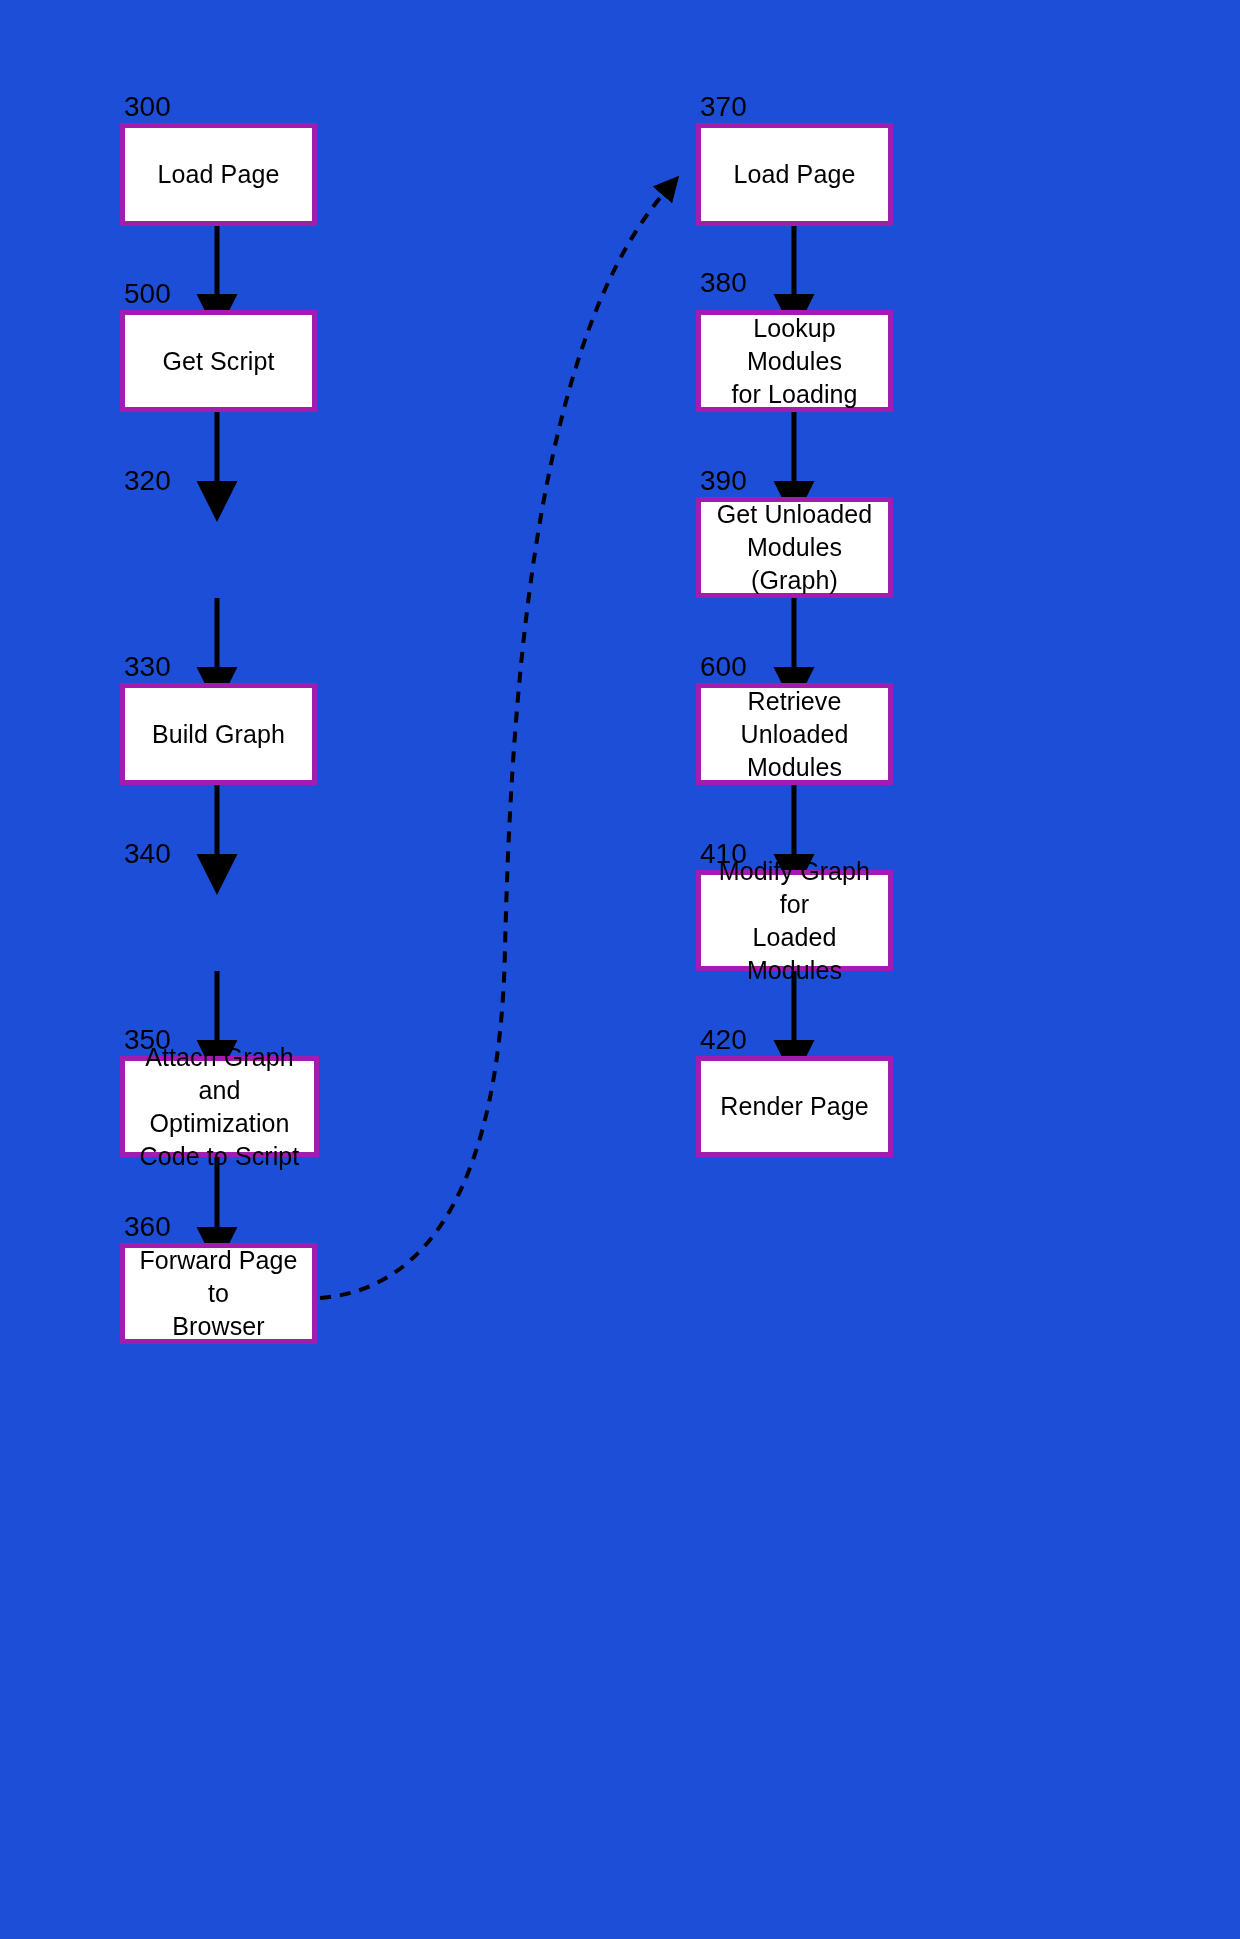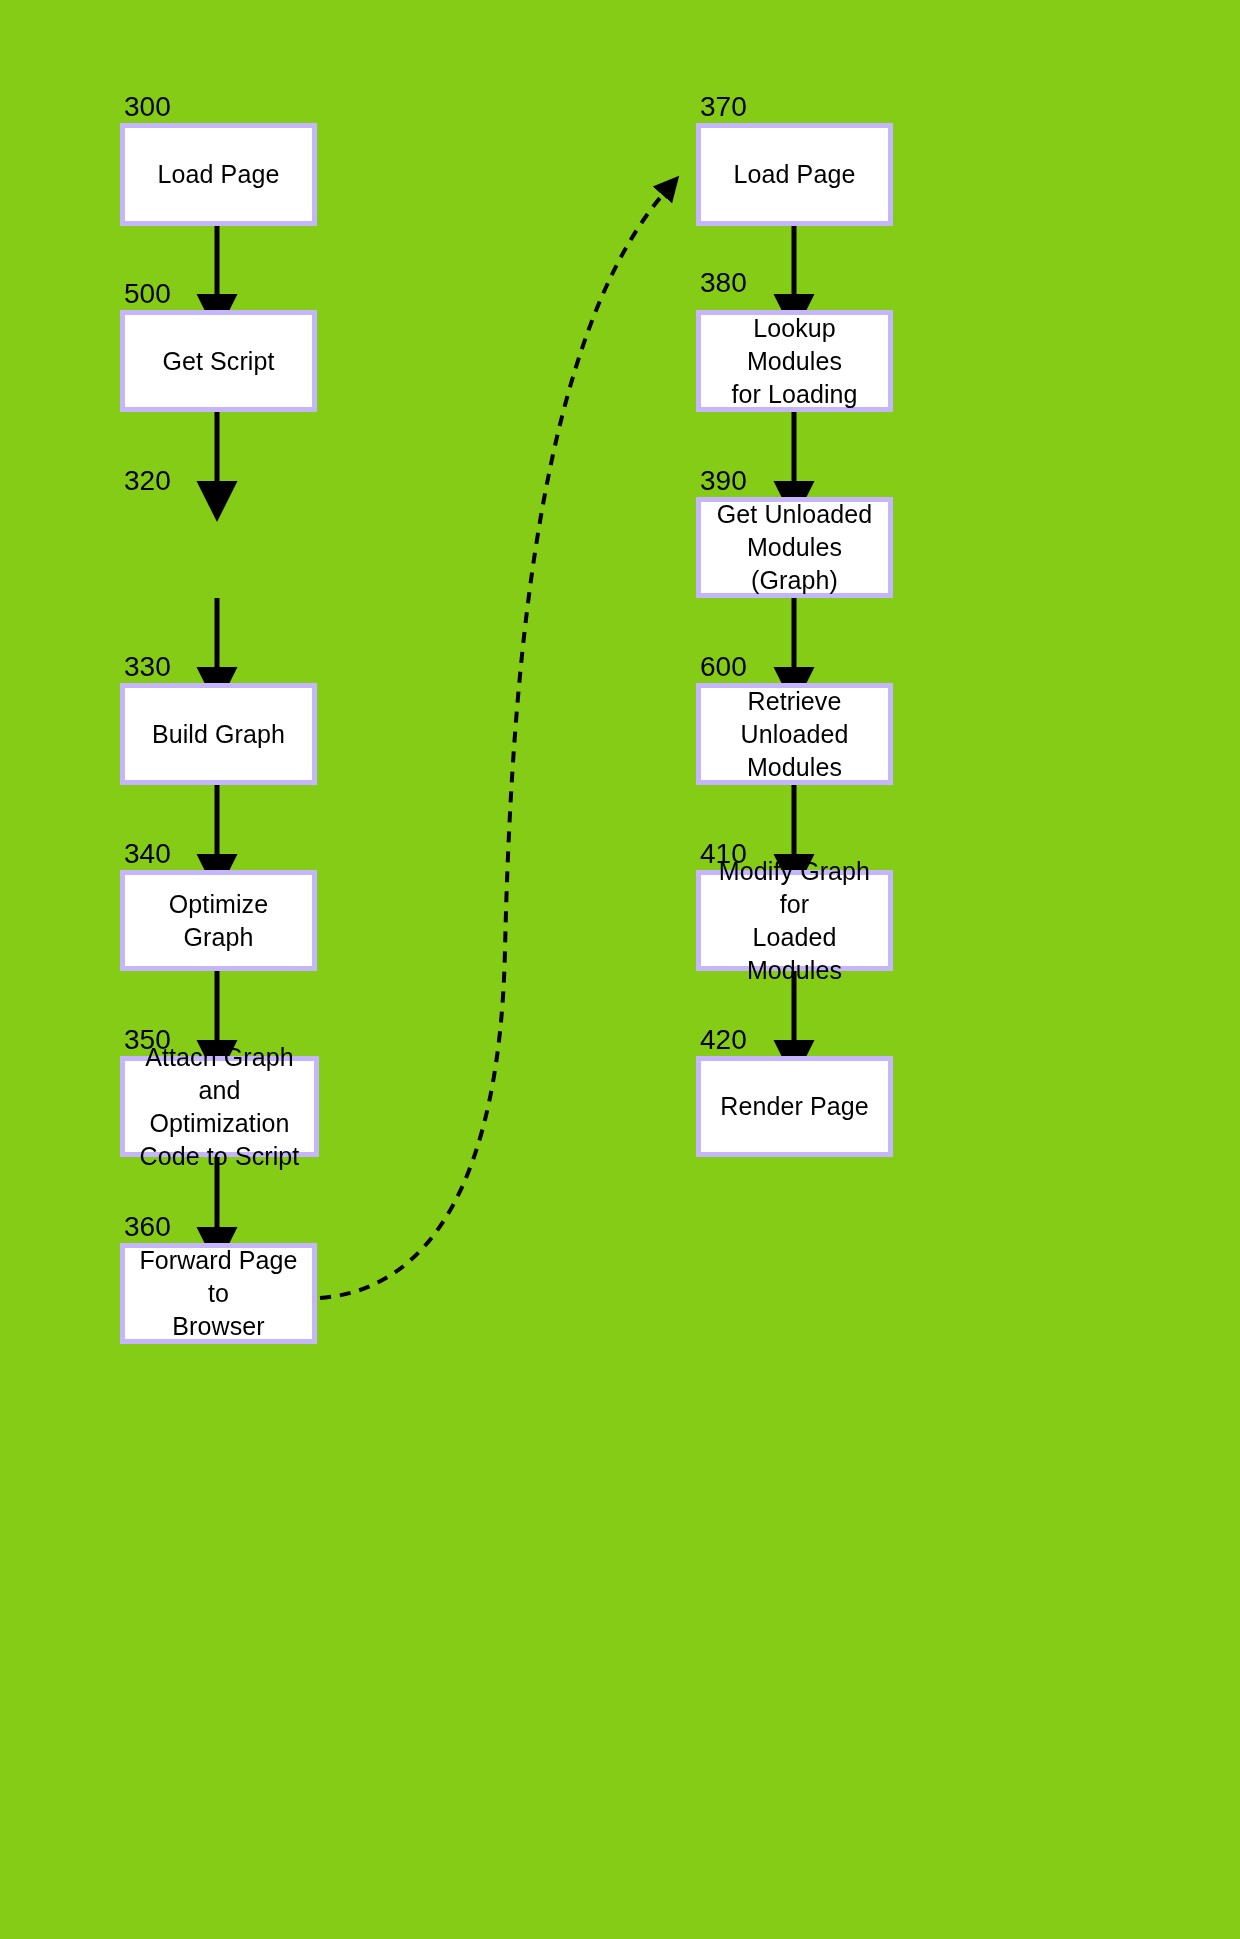--- a/index.html
+++ b/index.html
@@ -9,29 +9,29 @@
     background: #ffffff;
   }
   body {
     font-family: "Liberation Sans", sans-serif;
     color: #000000;
   }
   #figure-root {
     position: relative;
     width: 1240px;
     height: 1939px;
-    background: #84cc16;
+    background: #1d4ed8;
     overflow: hidden;
   }
 
   
   .flow-box {
     position: absolute;
     box-sizing: border-box;
-    border: 5px solid #c4b5fd;
+    border: 5px solid #a21caf;
     background: #ffffff;
     display: flex;
     align-items: center;
     justify-content: center;
     text-align: center;
     z-index: 3;
   }
   .flow-box .box-label {
     font-size: 25px;
     line-height: 33px;
@@ -121,23 +121,20 @@
   </div>
 
   <div class="ref-num" style="left:124px; top:466px;">320</div>
 
   <div class="ref-num" style="left:124px; top:652px;">330</div>
   <div class="flow-box" style="left:120px; top:683px; width:197px; height:102px;">
     <span class="box-label">Build Graph</span>
   </div>
 
   <div class="ref-num" style="left:124px; top:839px;">340</div>
-  <div class="flow-box" style="left:120px; top:870px; width:197px; height:101px;">
-    <span class="box-label">Optimize Graph</span>
-  </div>
 
   <div class="ref-num" style="left:124px; top:1025px;">350</div>
   <div class="flow-box" style="left:120px; top:1056px; width:199px; height:101px;">
     <span class="box-label">Attach Graph
 and Optimization
 Code to Script</span>
   </div>
 
   <div class="ref-num" style="left:124px; top:1212px;">360</div>
   <div class="flow-box" style="left:120px; top:1243px; width:197px; height:101px;">

